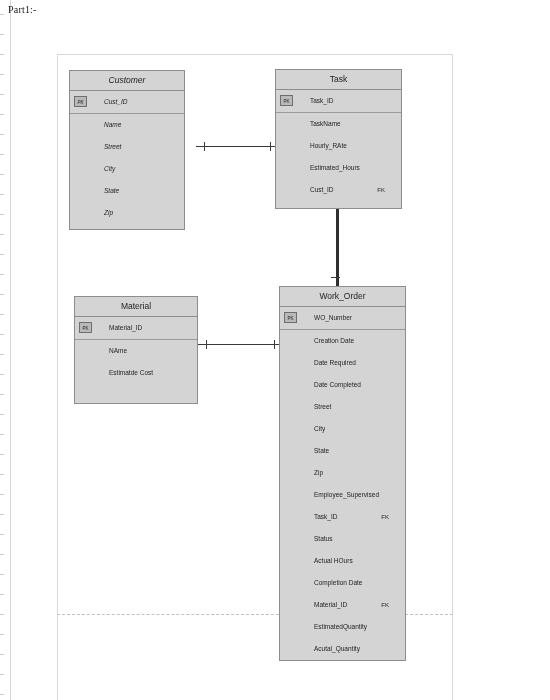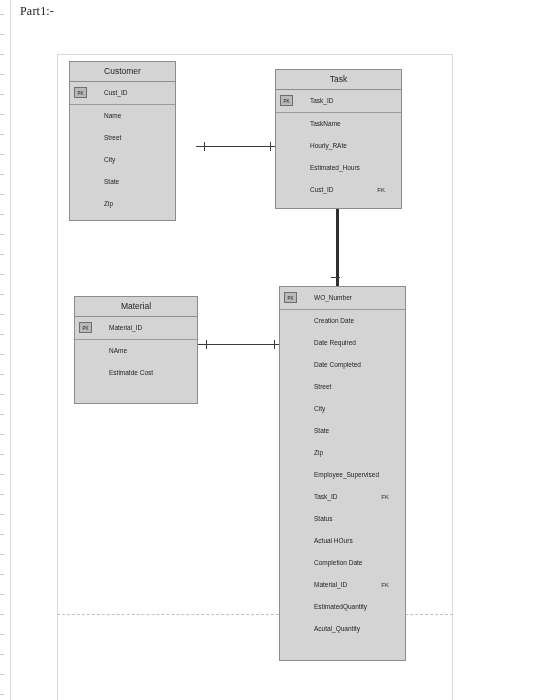--- a/index.html
+++ b/index.html
@@ -11,23 +11,23 @@
     height: 700px;
     background: #ffffff;
     font-family: "Liberation Serif", serif;
     position: relative;
     overflow: hidden;
   }
 
   
   #page-title {
     position: absolute;
-    left: 20px;
+    left: 8px;
     top: 4px;
-    font-size: 12px;
+    font-size: 10px;
     color: #1a1a1a;
     font-family: "Liberation Serif", serif;
     letter-spacing: .2px;
   }
 
   .ruler-left {
     position: absolute;
     left: 0;
     top: 0;
     width: 10px;
@@ -189,21 +189,21 @@
 <div class="tick" style="left:204px; top:142px;"></div>
 <div class="tick" style="left:270px; top:142px;"></div>
 
 <div class="line thick-v" style="left:336px; top:209px; height:77px;"></div>
 <div class="tick h" style="left:331px; top:277px;"></div>
 
 <div class="line h" style="left:198px; top:344px; width:82px;"></div>
 <div class="tick" style="left:206px; top:340px;"></div>
 <div class="tick" style="left:274px; top:340px;"></div>
 
-<div class="entity" style="left:69px; top:61px; width:107px; height:160px;">
+<div class="entity" style="left:69px; top:70px; width:116px; height:160px;font-style:italic;">
   <div class="entity-title">Customer</div>
   <div class="entity-body">
     <div class="attr pk-row">
       <span class="pk-box">PK</span>
       <span class="attr-name">Cust_ID</span>
     </div>
     <div class="attr">
       <span class="attr-name">Name</span>
     </div>
     <div class="attr">
@@ -254,20 +254,21 @@
     <div class="attr">
       <span class="attr-name">NAme</span>
     </div>
     <div class="attr">
       <span class="attr-name">Estimatde Cost</span>
     </div>
   </div>
 </div>
 
 <div class="entity" style="left:279px; top:286px; width:127px; height:375px;">
+  <div class="entity-title">Work_Order</div>
   <div class="entity-body">
     <div class="attr pk-row">
       <span class="pk-box">PK</span>
       <span class="attr-name">WO_Number</span>
     </div>
     <div class="attr">
       <span class="attr-name">Creation Date</span>
     </div>
     <div class="attr">
       <span class="attr-name">Date Required</span>

